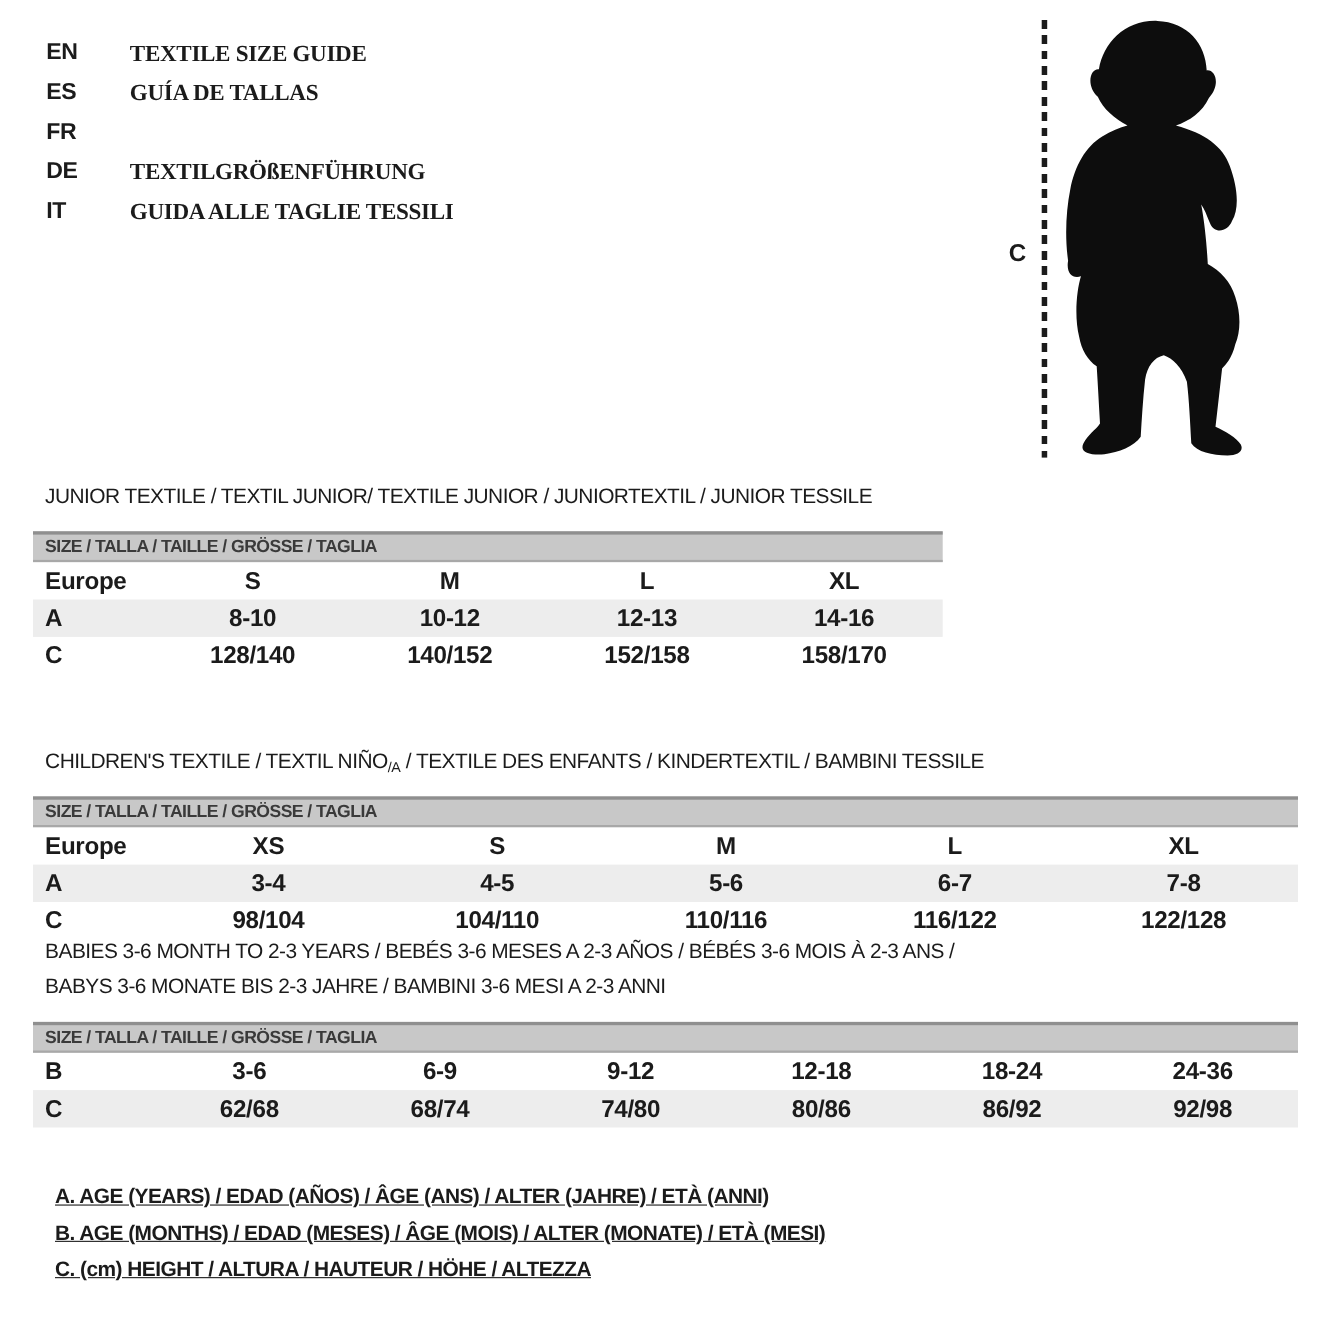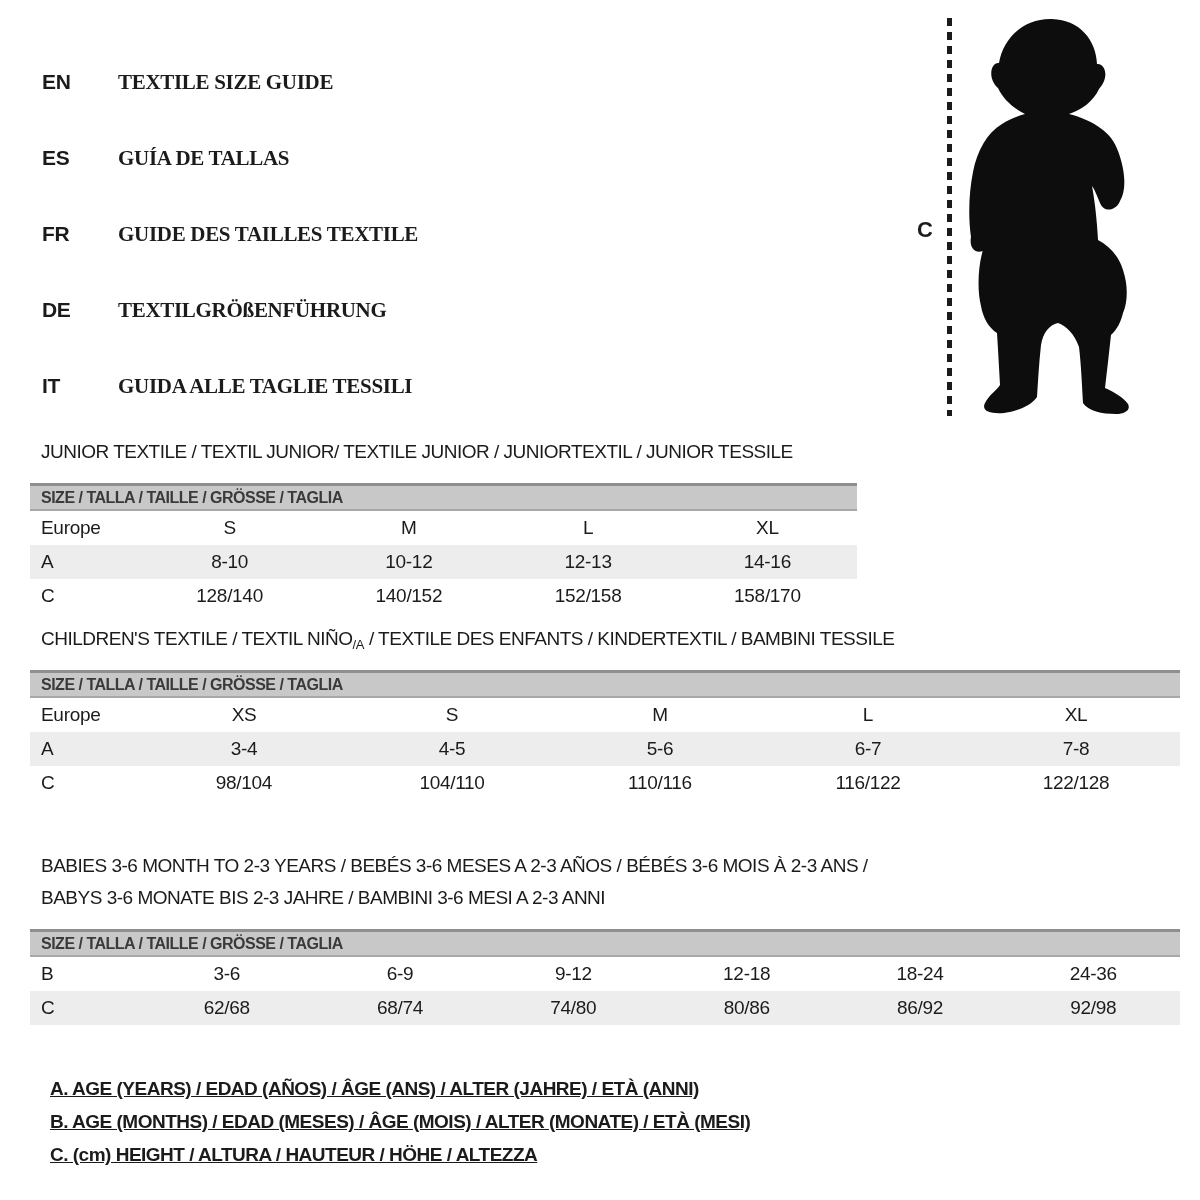--- a/index.html
+++ b/index.html
@@ -17,39 +17,39 @@
     position:relative;
     width:1200px;height:1200px;
     background:var(--bg);
     color:var(--ink);
     font-family:"Liberation Sans", sans-serif;
     overflow:hidden;
   }
 
   
   .lang-block{position:absolute;left:42px;top:30px;}
-  .lang-row{display:flex;height:36px;margin-top:40px;}
+  .lang-row{display:flex;height:36px;align-items:center;}
   .lang-code{width:76px;font-weight:bold;font-size:21px;letter-spacing:-0.3px;}
   .lang-title{font-weight:bold;font-size:21px;letter-spacing:-0.3px;white-space:nowrap;font-family:Liberation Serif, serif;}
 
   
   .c-label{
     position:absolute;left:912px;top:217px;width:26px;
     text-align:center;font-size:22px;font-weight:bold;
   }
   .dash-line{
     position:absolute;left:947px;top:18px;width:5px;height:398px;
     background:repeating-linear-gradient(to bottom, var(--ink) 0 8px, transparent 8px 14px);
   }
   .baby-svg{position:absolute;left:890px;top:0;width:310px;height:430px;}
 
   
   .section{position:absolute;left:30px;}
   #sec-junior{top:436px;width:827px;}
-  #sec-children{top:623px;width:1150px;}
+  #sec-children{top:677px;width:1150px;}
   #sec-babies{top:850px;width:1150px;}
 
   .sec-title{
     padding-left:11px;font-size:19px;font-weight:normal;
     letter-spacing:-0.5px;line-height:32px;white-space:nowrap;
   }
   .sub-seg{font-size:13px;position:relative;top:4px;letter-spacing:-0.3px;}
 
   .size-table{position:absolute;left:0;right:0;top:47px;}
   #sec-babies .size-table{top:79px;}
@@ -58,21 +58,21 @@
     height:28px;background:var(--band-bg);
     border-top:3px solid var(--band-border);
     border-bottom:2px solid var(--band-border2);
     display:flex;align-items:center;
     padding-left:11px;
     font-size:16px;font-weight:bold;color:var(--band-text);
     letter-spacing:-0.5px;
   }
   .rows .trow{
     display:grid;height:34px;align-items:center;
-    font-size:19px;font-weight:normal;letter-spacing:-0.3px;
+    font-size:22px;font-weight:bold;letter-spacing:-0.3px;
   }
   .rows .trow:nth-child(2){background:var(--shade);}
   .row-label{padding-left:11px;text-align:left;}
   .cell{text-align:center;}
 
   
   .footnotes{position:absolute;left:50px;top:1072px;text-decoration:underline;}
   .footnote{
     font-size:19px;font-weight:bold;letter-spacing:-0.5px;
     line-height:33px;white-space:nowrap;
@@ -87,21 +87,20 @@
       <div class="lang-row">
         <span class="lang-code">EN</span>
         <span class="lang-title">TEXTILE SIZE GUIDE</span>
       </div>
       <div class="lang-row">
         <span class="lang-code">ES</span>
         <span class="lang-title">GUÍA DE TALLAS</span>
       </div>
       <div class="lang-row">
         <span class="lang-code">FR</span>
-        <span class="lang-title">GUIDE DES TAILLES TEXTILE</span>
       </div>
       <div class="lang-row">
         <span class="lang-code">DE</span>
         <span class="lang-title">TEXTILGRÖßENFÜHRUNG</span>
       </div>
       <div class="lang-row">
         <span class="lang-code">IT</span>
         <span class="lang-title">GUIDA ALLE TAGLIE TESSILI</span>
       </div>
     </div>

